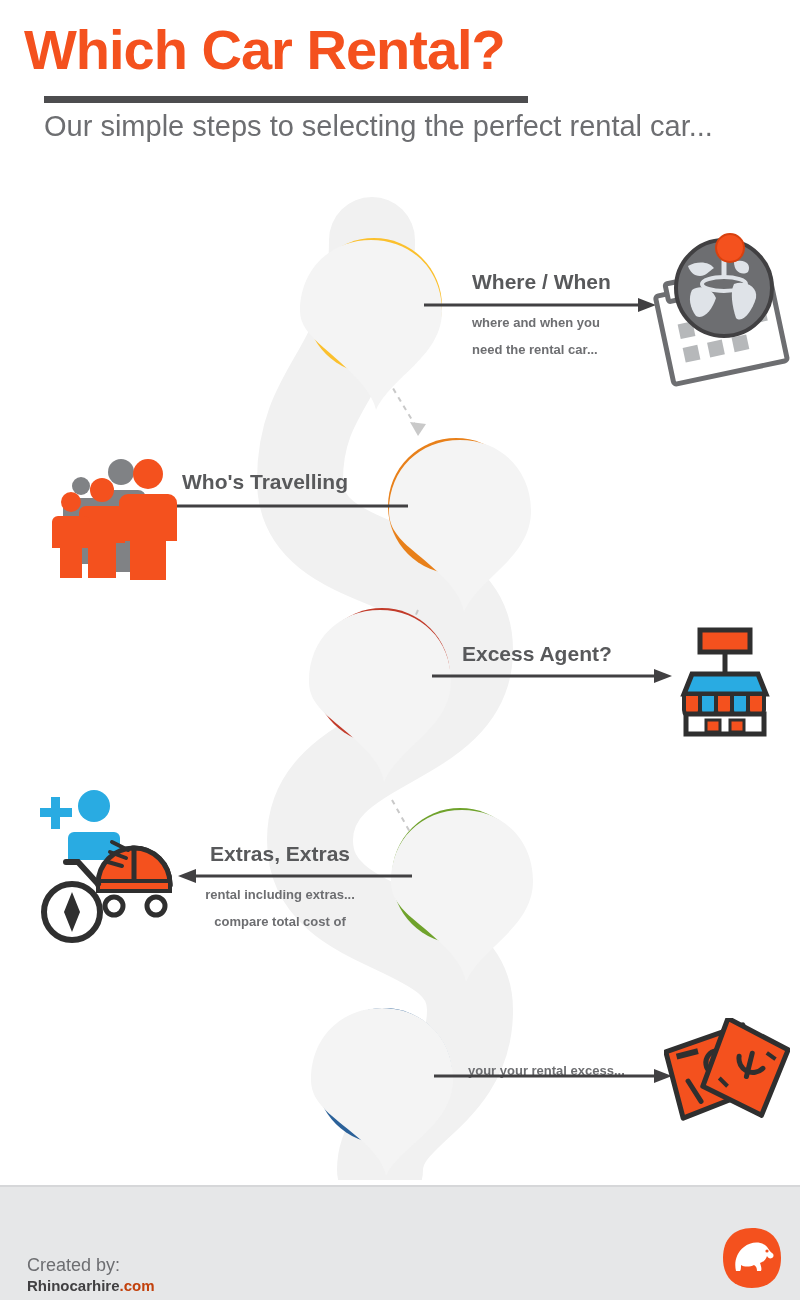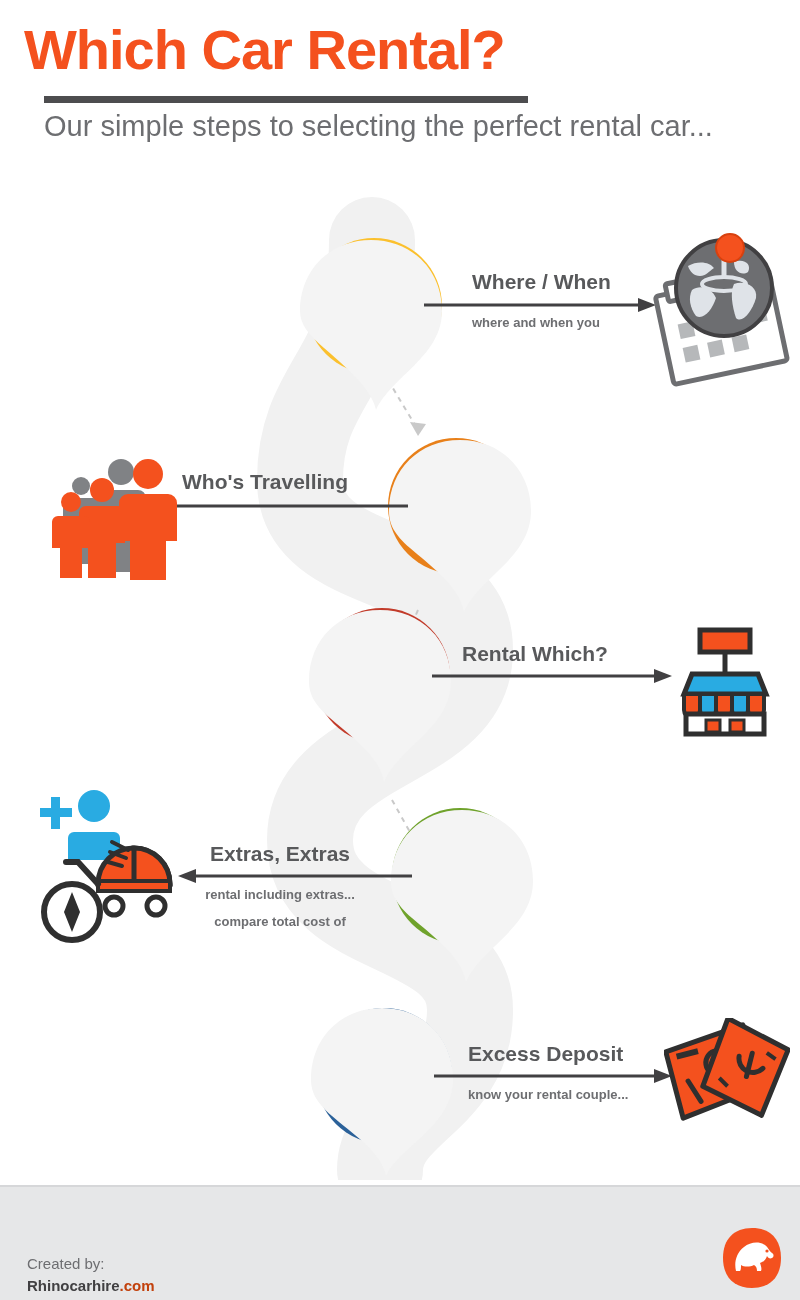--- a/index.html
+++ b/index.html
@@ -128,21 +128,21 @@
     top: 1185px;
     width: 800px;
     height: 115px;
     background: #e6e7e8;
     border-top: 2px solid #d6d7d9;
   }
   #footer-created {
     position: absolute;
     left: 27px;
     top: 68px;
-    font-size: 15px;
+    font-size: 18px;
     color: #6d6e71;
   }
   #footer-brand {
     position: absolute;
     left: 27px;
     top: 90px;
     font-size: 15px;
     font-weight: bold;
     color: #414042;
     white-space: nowrap;
@@ -199,20 +199,21 @@
 
   <svg class="connector" style="left:424px; top:298px;" width="232" height="14">
     <line x1="0" y1="7" x2="214" y2="7" stroke="#414042" stroke-width="3"></line>
     <polygon points="214,0 232,7 214,14" fill="#414042"></polygon>
   </svg>
 
   <div class="text-block right-side" style="left:472px; top:270px;">
     <div class="step-title">Where / When</div>
     <div class="step-desc">
       <div>where and when you</div>
+      <div>need the rental car...</div>
     </div>
   </div>
 
   <svg class="icon-art" style="left:648px; top:232px;" width="142" height="156">
     <g transform="rotate(-12 70 90)">
       <rect x="14" y="52" width="116" height="90" rx="3" fill="#ffffff" stroke="#6d6e71" stroke-width="5"></rect>
       <rect x="26" y="42" width="14" height="18" rx="2" fill="#ffffff" stroke="#6d6e71" stroke-width="5"></rect>
       <rect x="104" y="42" width="14" height="18" rx="2" fill="#ffffff" stroke="#6d6e71" stroke-width="5"></rect>
       <g fill="#b6b8ba">
         <rect x="30" y="84" width="15" height="15"></rect>
@@ -283,21 +284,21 @@
       <div class="ring-in" style="background:#f7e3e0;"></div>
     </div>
   </div>
 
   <svg class="connector" style="left:432px; top:669px;" width="240" height="14">
     <line x1="0" y1="7" x2="222" y2="7" stroke="#414042" stroke-width="3"></line>
     <polygon points="222,0 240,7 222,14" fill="#414042"></polygon>
   </svg>
 
   <div class="text-block right-side" style="left:462px; top:642px;">
-    <div class="step-title">Rental Which?</div>
+    <div class="step-title">Excess Agent?</div>
 
   </div>
 
   <svg class="icon-art" style="left:676px; top:626px;" width="96" height="112">
     <rect x="24" y="4" width="50" height="22" fill="#f4511e" stroke="#2f2f2f" stroke-width="5"></rect>
     <line x1="49" y1="26" x2="49" y2="48" stroke="#2f2f2f" stroke-width="5"></line>
     <path d="M8,48 L90,48 L82,28 L16,28 Z" transform="translate(0,20)" fill="#29abe2" stroke="#2f2f2f" stroke-width="5"></path>
     <rect x="10" y="68" width="78" height="4" fill="#2f2f2f"></rect>
     <g stroke="#2f2f2f" stroke-width="4">
       <path d="M8,70 v14 a8,8 0 0 0 16,0 v-14" fill="#f4511e"></path>
@@ -374,23 +375,22 @@
       <div class="ring-in" style="background:#dce6ef;"></div>
     </div>
   </div>
 
   <svg class="connector" style="left:434px; top:1069px;" width="238" height="14">
     <line x1="0" y1="7" x2="220" y2="7" stroke="#414042" stroke-width="3"></line>
     <polygon points="220,0 238,7 220,14" fill="#414042"></polygon>
   </svg>
 
   <div class="text-block right-side" style="left:468px; top:1042px;">
-    <div class="step-title">Excess Deposit</div>
     <div class="step-desc">
-      <div>know your rental couple...</div>
+      <div>your your rental excess...</div>
     </div>
   </div>
 
   <svg class="icon-art" style="left:664px; top:1018px;" width="126" height="116">
     <g transform="rotate(-8 60 60)">
       <polygon points="6,26 86,10 98,74 14,94" fill="#f4511e" stroke="#2f2f2f" stroke-width="5" stroke-linejoin="round"></polygon>
       <rect x="16" y="28" width="22" height="6" fill="#2f2f2f" transform="rotate(-6 27 31)"></rect>
       <line x1="24" y1="58" x2="34" y2="80" stroke="#2f2f2f" stroke-width="5" stroke-linecap="round"></line>
       <circle cx="56" cy="44" r="12" fill="none" stroke="#2f2f2f" stroke-width="5"></circle>
     </g>

